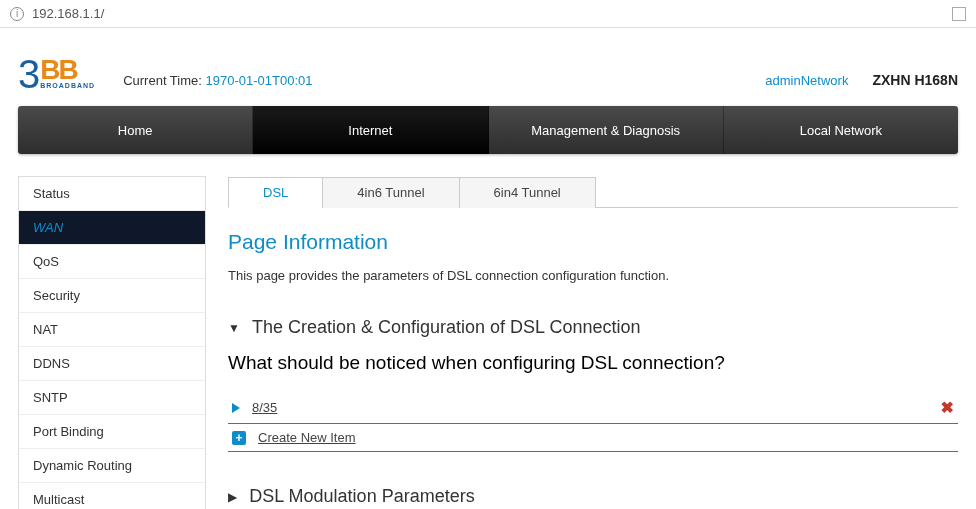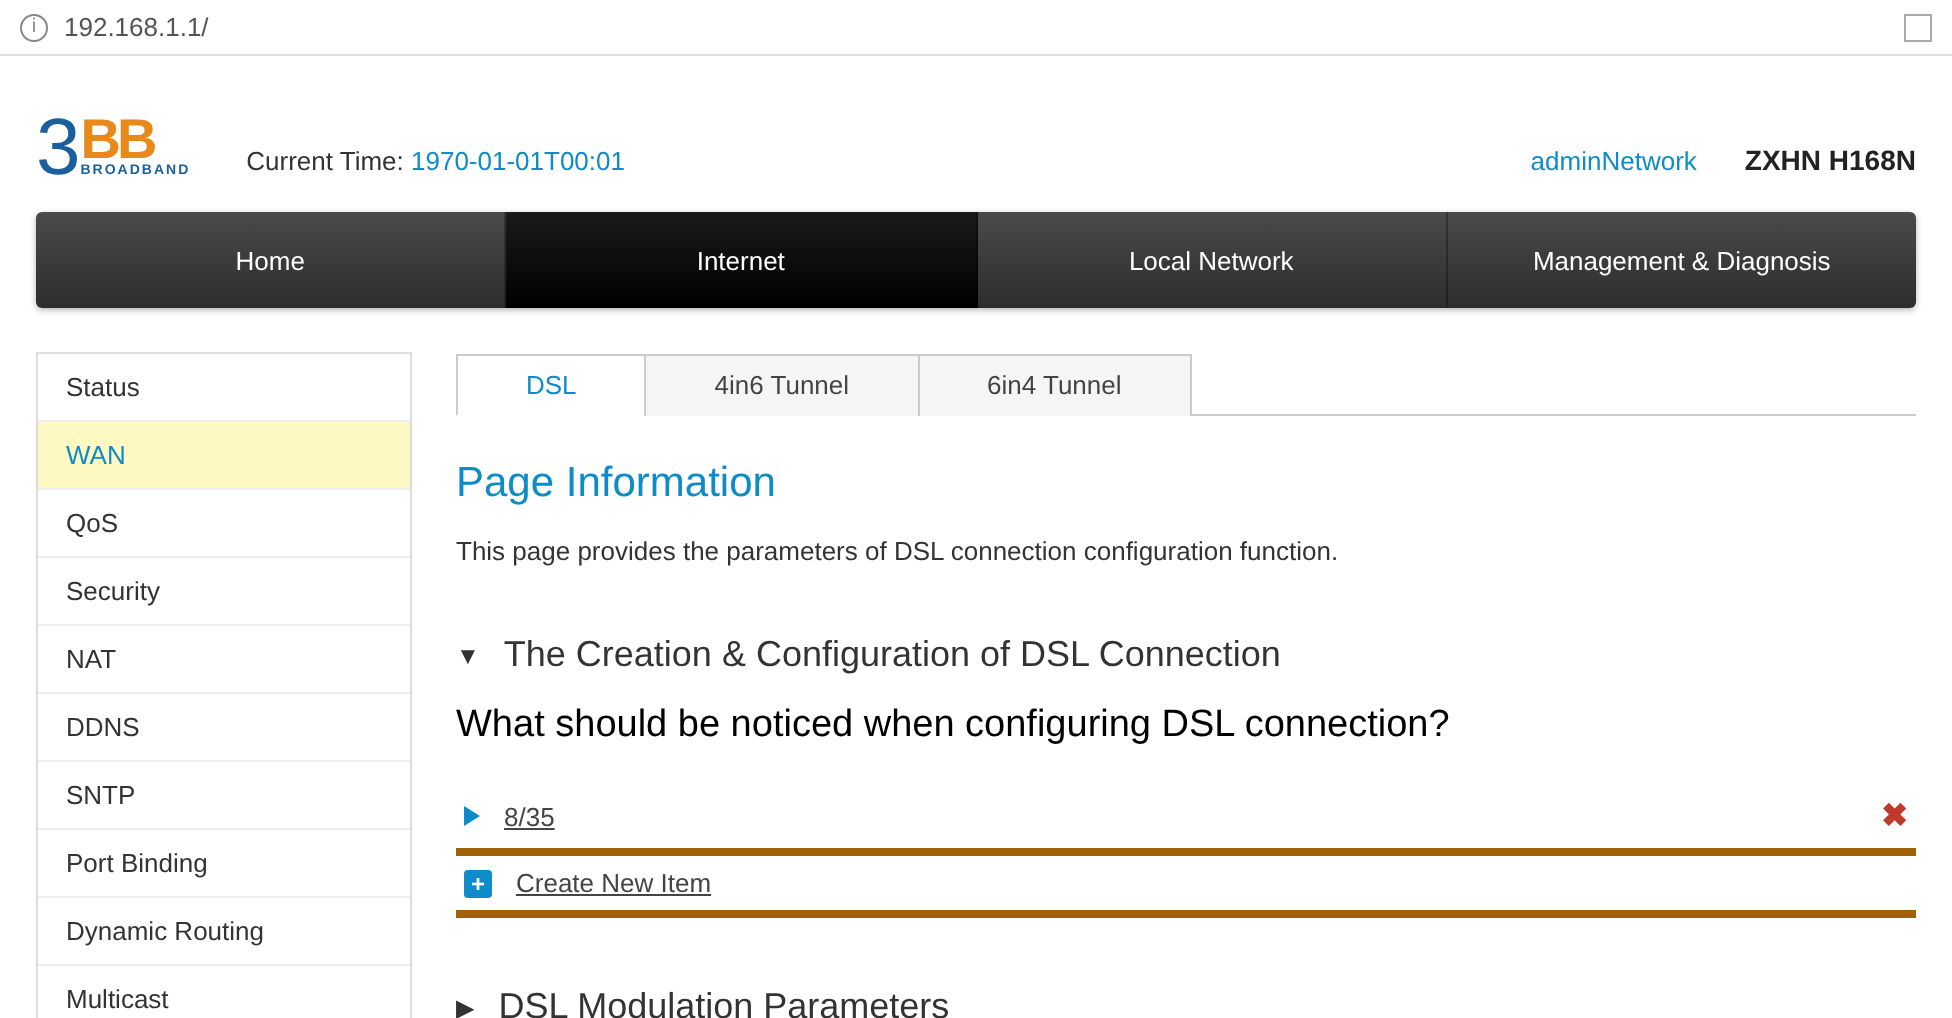--- a/index.html
+++ b/index.html
@@ -27,37 +27,37 @@
 .topnav { display: flex; background: linear-gradient(#4a4a4a, #2d2d2d); border-radius: 3px; height: 48px; box-shadow: 0 1px 3px rgba(0,0,0,0.3); }
 .topnav-item { flex: 1; display: flex; align-items: center; justify-content: center; color: #fff; font-size: 13px; cursor: pointer; border-right: 1px solid rgba(0,0,0,0.3); }
 .topnav-item:last-child { border-right: none; }
 .topnav-item.active { background: linear-gradient(#1a1a1a, #000); }
 
 .body-row { display: flex; margin-top: 22px; gap: 22px; }
 
 .sidenav { width: 188px; border: 1px solid #ddd; }
 .sidenav-item { padding: 9px 14px; font-size: 13px; color: #333; border-bottom: 1px solid #eee; cursor: pointer; }
 .sidenav-item:last-child { border-bottom: none; }
-.sidenav-item.active { color: #0d8cc9; background: #fef9c3; }
+.sidenav-item.active { color: #0d8cc9; background: #0f172a; font-style: italic; }
 
 .main { flex: 1; }
 .tabs { display: flex; border-bottom: 1px solid #ccc; }
 .tab { padding: 7px 34px; font-size: 13px; border: 1px solid #ccc; border-bottom: none; margin-right: -1px; background: #f5f5f5; cursor: pointer; position: relative; top: 1px; color: #444; }
 .tab.active { background: #fff; color: #0d8cc9; border-bottom: 1px solid #fff; }
 
 .page-title { color: #0d8cc9; font-size: 21px; font-weight: 400; margin: 22px 0 14px 0; }
 .page-desc { font-size: 13px; color: #333; margin-bottom: 34px; }
 
 .section-hdr { display: flex; align-items: center; gap: 12px; margin-bottom: 14px; cursor: pointer; }
 .section-hdr .tri { font-size: 12px; color: #333; }
 .section-hdr .ttl { font-size: 18px; color: #333; font-weight: 400; }
 
 .help-link { color: #000000; font-size: 19px; display: inline-block; margin-bottom: 18px; cursor: pointer; }
 
-.item-row { display: flex; align-items: center; padding: 6px 4px; border-bottom: 4px solid #a16207; text-align: center; }
+.item-row { display: flex; align-items: center; padding: 6px 4px; border-bottom: 1px solid #a16207; text-align: center; }
 .item-row .play-icon { width: 0; height: 0; border-top: 5px solid transparent; border-bottom: 5px solid transparent; border-left: 8px solid #0d8cc9; margin-right: 12px; }
 .item-row .plus-icon { width: 14px; height: 14px; background: #0d8cc9; color: #fff; display: flex; align-items: center; justify-content: center; font-size: 12px; font-weight: bold; margin-right: 12px; border-radius: 2px; }
 .item-row .lbl { font-size: 13px; color: #444; text-decoration: underline; cursor: pointer; }
 .item-row .del { margin-left: auto; color: #c0392b; font-size: 16px; font-weight: bold; cursor: pointer; }
 
 .section2 { margin-top: 34px; }
 </style>
 </head>
 <body>
 
@@ -83,22 +83,22 @@
     <div class="hdr-right">
       <a class="hdr-link">admin</a>
       <a class="hdr-link">Network</a>
       <span class="device">ZXHN H168N</span>
     </div>
   </div>
 
   <div class="topnav" id="topnav">
       <div class="topnav-item">Home</div>
       <div class="topnav-item active">Internet</div>
+      <div class="topnav-item">Management &amp; Diagnosis</div>
       <div class="topnav-item">Local Network</div>
-      <div class="topnav-item">Management &amp; Diagnosis</div>
     </div>
 
   <div class="body-row">
     <div class="sidenav" id="sidenav">
         <div class="sidenav-item">Status</div>
         <div class="sidenav-item active">WAN</div>
         <div class="sidenav-item">QoS</div>
         <div class="sidenav-item">Security</div>
         <div class="sidenav-item">NAT</div>
         <div class="sidenav-item">DDNS</div>

